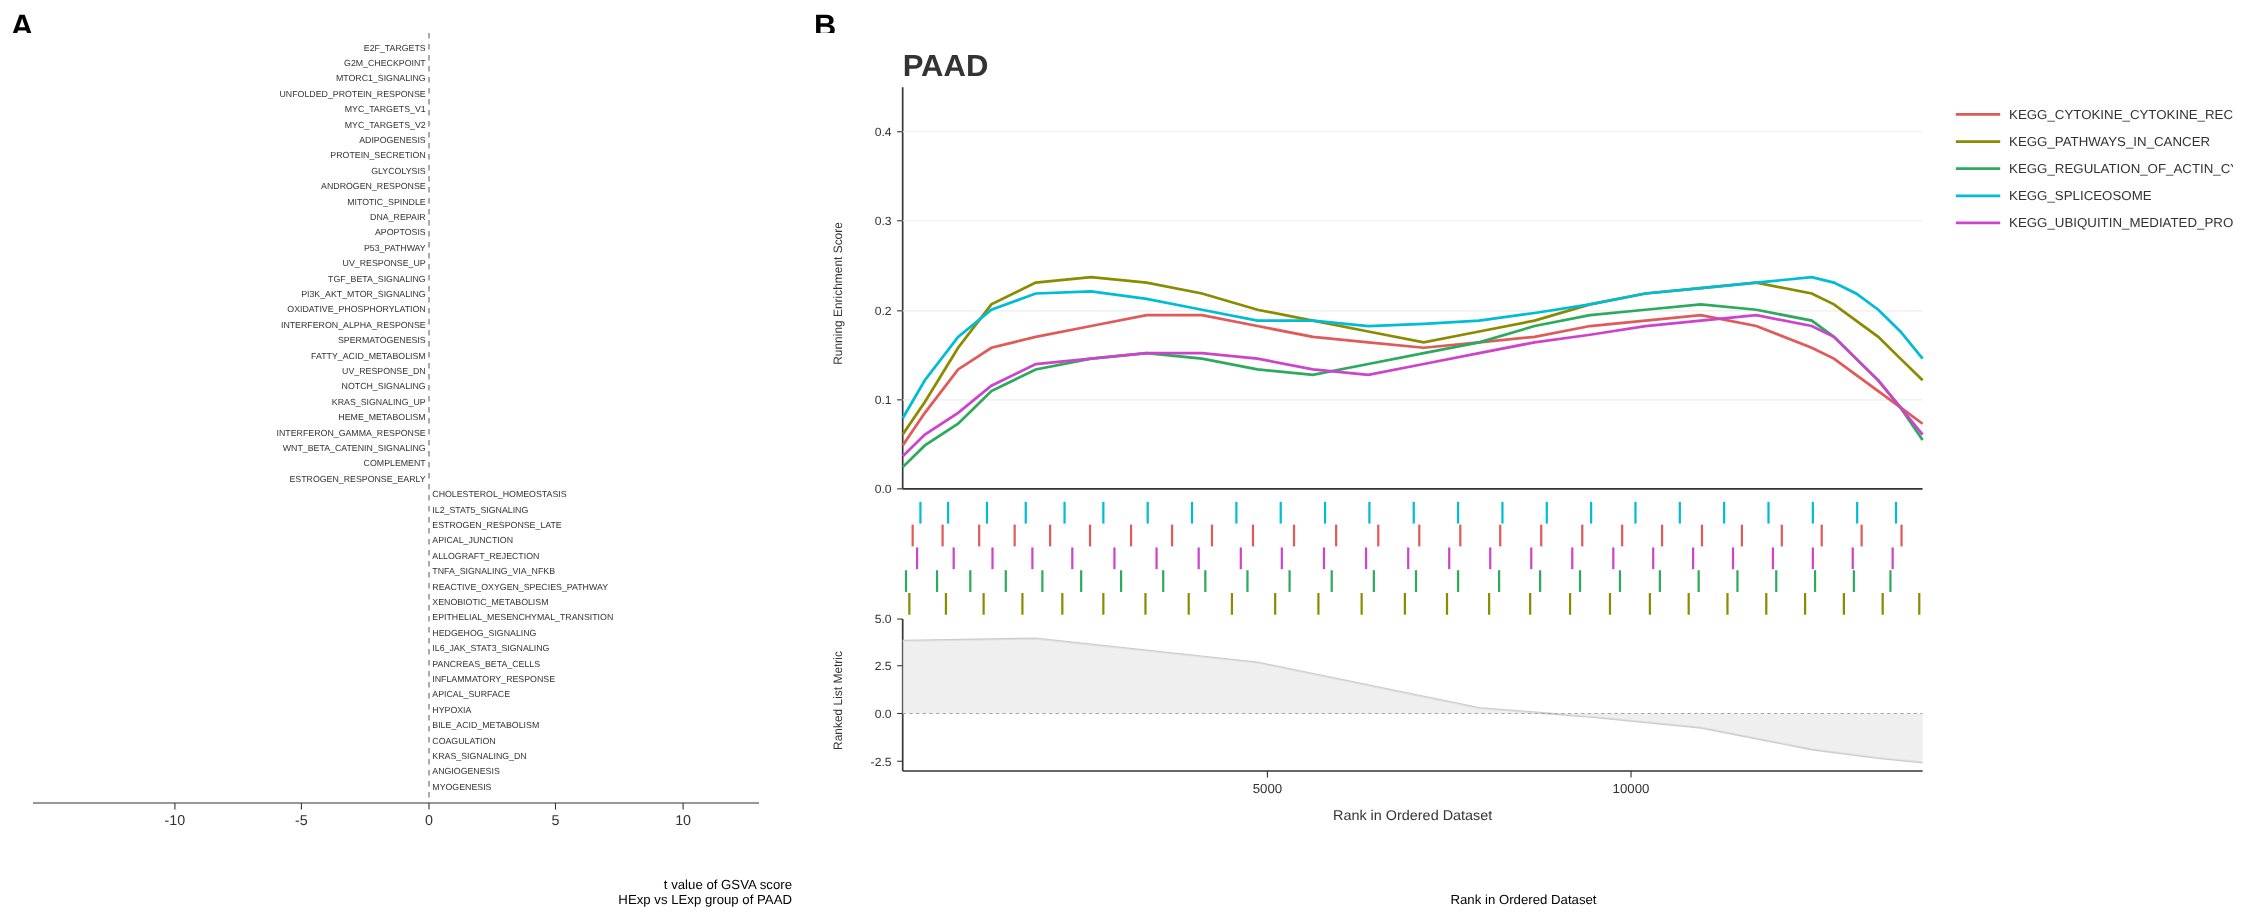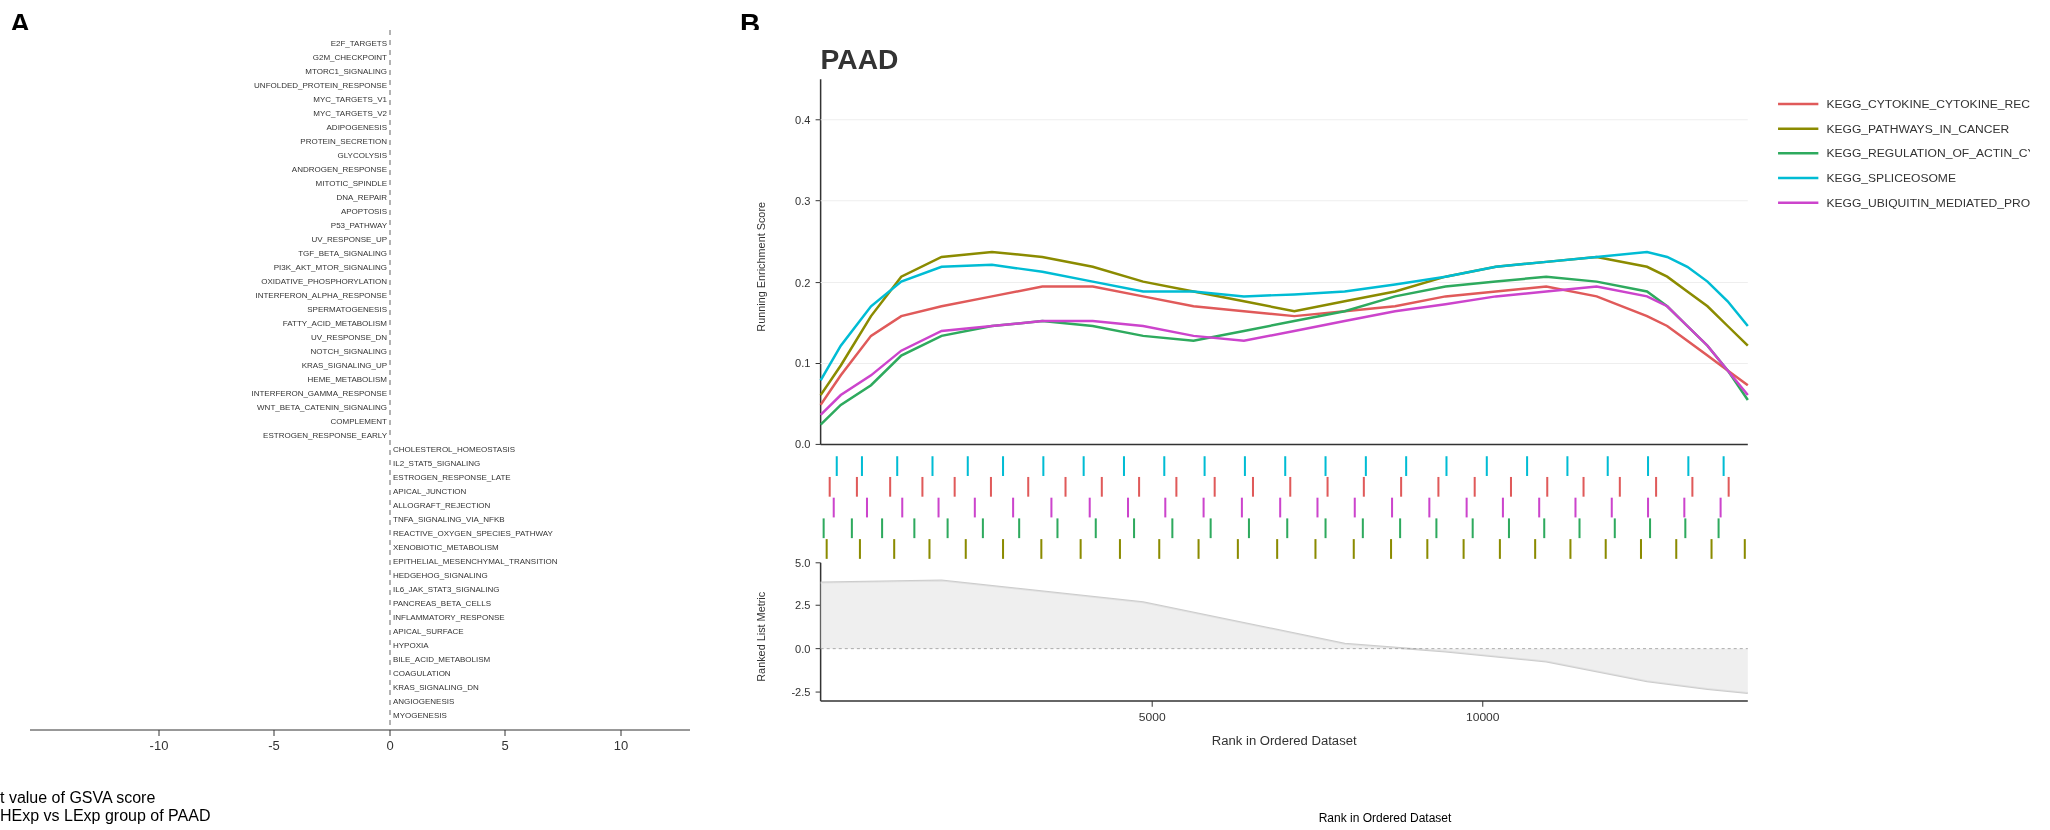--- a/index.html
+++ b/index.html
@@ -181,21 +181,21 @@
         <text y="590" font-size="8" fill="#333" x="383" text-anchor="start">INFLAMMATORY_RESPONSE</text>
         <text y="604" font-size="8" fill="#333" x="383" text-anchor="start">APICAL_SURFACE</text>
         <text y="618" font-size="8" fill="#333" x="383" text-anchor="start">HYPOXIA</text>
         <text y="632" font-size="8" fill="#333" x="383" text-anchor="start">BILE_ACID_METABOLISM</text>
         <text y="646" font-size="8" fill="#333" x="383" text-anchor="start">COAGULATION</text>
         <text y="660" font-size="8" fill="#333" x="383" text-anchor="start">KRAS_SIGNALING_DN</text>
         <text y="674" font-size="8" fill="#333" x="383" text-anchor="start">ANGIOGENESIS</text>
         <text y="688" font-size="8" fill="#333" x="383" text-anchor="start">MYOGENESIS</text>
       </svg>
   </div>
-  <div class="axis-label-bottom" style="bottom:5px; font-size:16px; text-align:left; width:100%;">
+  <div class="axis-label-bottom" style="bottom:5px; font-size:12px; text-align:right; width:100%;">
     <span style="white-space:pre-line;">t value of GSVA score
 HExp vs LExp group of PAAD</span>
   </div>
 </div>
 
 <div class="panel" id="panel-b">
   <span class="panel-label">B</span>
 
   <div class="chart-b-container">
     <svg width="100%" height="100%" viewBox="0 0 1280 750" preserveAspectRatio="none">

